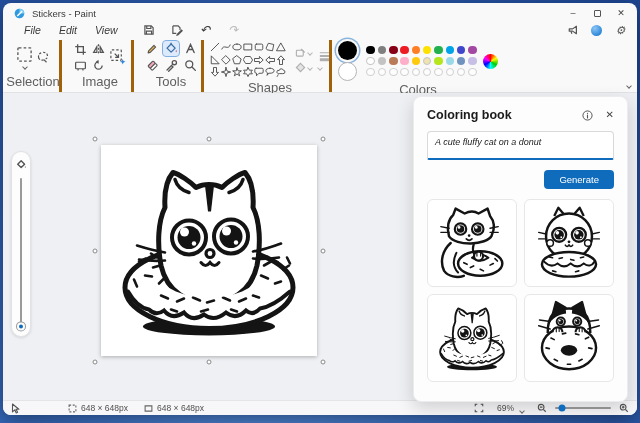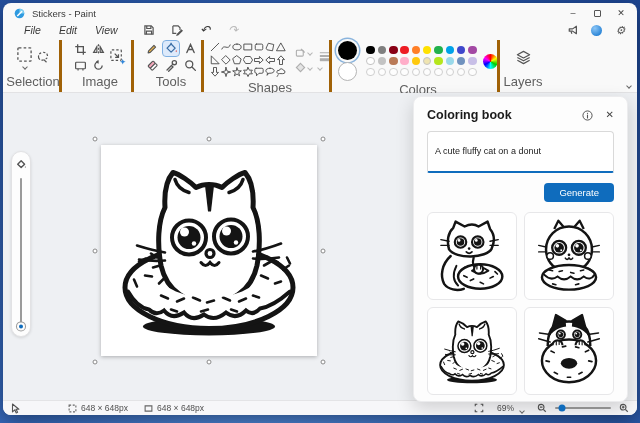--- a/index.html
+++ b/index.html
@@ -81,23 +81,23 @@
   .handle { position:absolute; width:5px; height:5px; background:#fff; border:1px solid #8a8a8a; border-radius:50%;
     transform:translate(-50%,-50%); pointer-events:auto; }
 
   
   .panel { position:absolute; left:410px; top:3px; width:215px; height:306px; background:#fdfdfd;
     border:1px solid #ececee; border-radius:8px; box-shadow:0 6px 18px rgba(0,0,0,.16); padding:11px 13px; }
   .panel-head { display:flex; align-items:center; }
   .panel-title { font-size:12.5px; font-weight:bold; color:#1a1a1a; }
   .panel-head-ics { margin-left:auto; display:flex; align-items:center; gap:13px; }
   .panel-x { font-size:10px; color:#444; line-height:1; }
-  .prompt-box { margin-top:9px; width:100%; height:42px; resize:none; border:1px solid #d9d9d9;
-    border-bottom:2px solid #0f6cbd; border-radius:4px 4px 2px 2px; padding:14px 7px;
-    font-family:"Liberation Sans", sans-serif; font-size:9px; color:#222; background:#fff; outline:none; }
+  .prompt-box { margin-top:9px; width:100%; height:29px; resize:none; border:1px solid #d9d9d9;
+    border-bottom:2px solid #0f6cbd; border-radius:4px 4px 2px 2px; padding:5px 7px;
+    font-family:"Liberation Sans", sans-serif; font-size:9px; color:#222; background:#fff; outline:none;font-style:italic; }
   .gen-row { display:flex; justify-content:flex-end; margin-top:6px; }
   .gen-btn { border:none; border-radius:4px; padding:4px 15px; font-size:9.5px; color:#fff;
     font-family:"Liberation Sans", sans-serif; }
   .thumb-grid { margin-top:10px; display:grid; grid-template-columns:1fr 1fr; gap:7px; }
   .thumb { height:88px; background:#fff; border:1px solid #e7e7e9; border-radius:6px; display:flex;
     align-items:center; justify-content:center; overflow:hidden; }
   .thumb svg { width:82px; height:80px; }
 
   
   .statusbar { height:15px; flex:none; background:#f7f7f9; border-top:1px solid #e4e4e6;
@@ -609,32 +609,20 @@
             <span class="pdot empty"></span>
             <span class="pdot empty"></span>
             <span class="pdot empty"></span>
           </div>
         <span class="wheel"></span>
       </div>
       <div class="rlabel">Colors</div>
     </div>
 
 
-    <div class="rgroup" style="width:42px">
-      <div class="ricons">
-        <span>
-            <svg class="ic" width="17" height="17" viewBox="0 0 18 18">
-              <path d="M9 2.5 L15.5 6 L9 9.5 L2.5 6 Z" fill="none" stroke="#555" stroke-width="1.2" stroke-linejoin="round"></path>
-              <path d="M2.5 9 L9 12.5 L15.5 9" fill="none" stroke="#555" stroke-width="1.2" stroke-linejoin="round"></path>
-              <path d="M2.5 12 L9 15.5 L15.5 12" fill="none" stroke="#555" stroke-width="1.2" stroke-linejoin="round"></path>
-            </svg>
-          </span>
-      </div>
-      <div class="rlabel">Layers</div>
-    </div>
 
     <span class="chev ribbon-collapse"></span>
   </div>
 
   <div class="content">
 
     <div class="sidebar-slider">
       <svg class="ic" width="11" height="11" viewBox="0 0 16 16">
           <path d="M7.5 2.5 L12.5 7.5 L7.5 12.5 L2.5 7.5 Z" fill="none" stroke="#555" stroke-width="1.4" stroke-linejoin="round"></path>
           <path d="M13.5 10 q1.4 2 0 2.8 q-1.4 -0.8 0 -2.8" fill="#555"></path>

